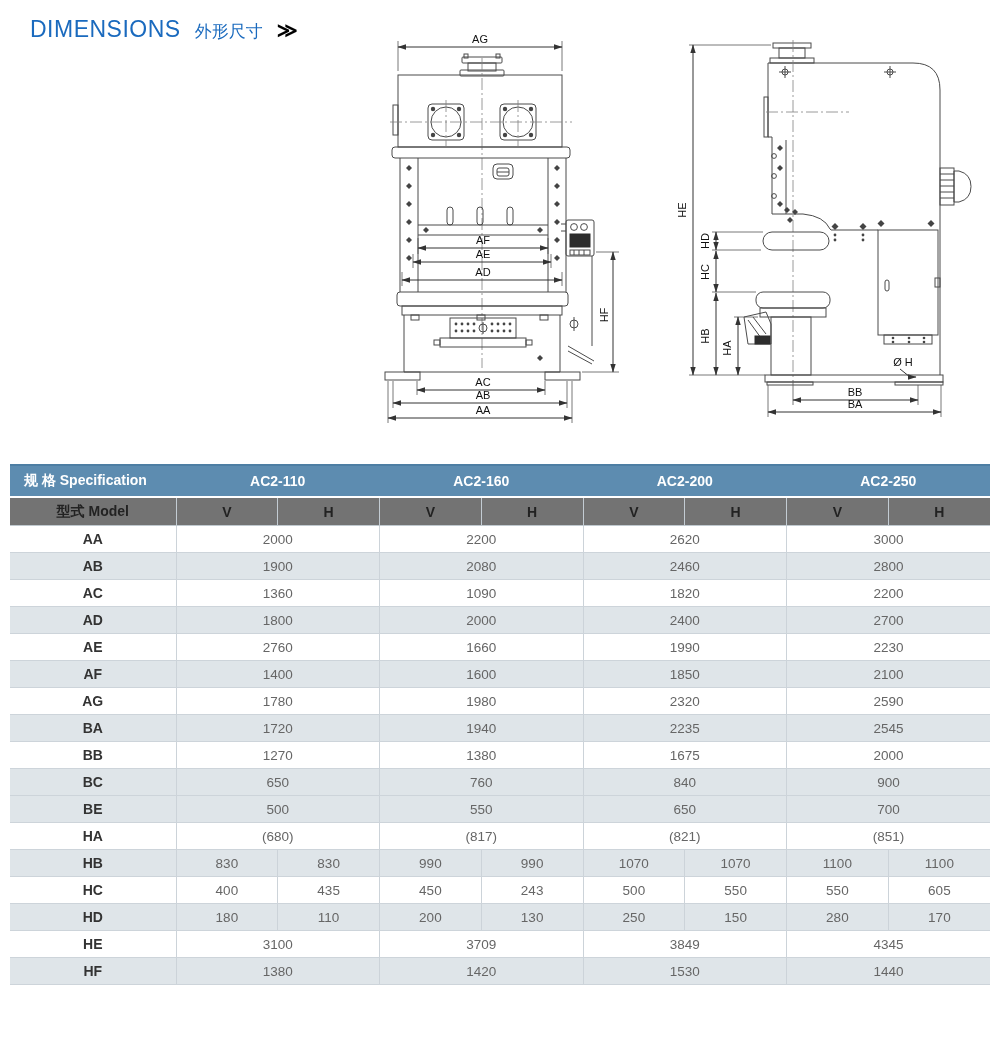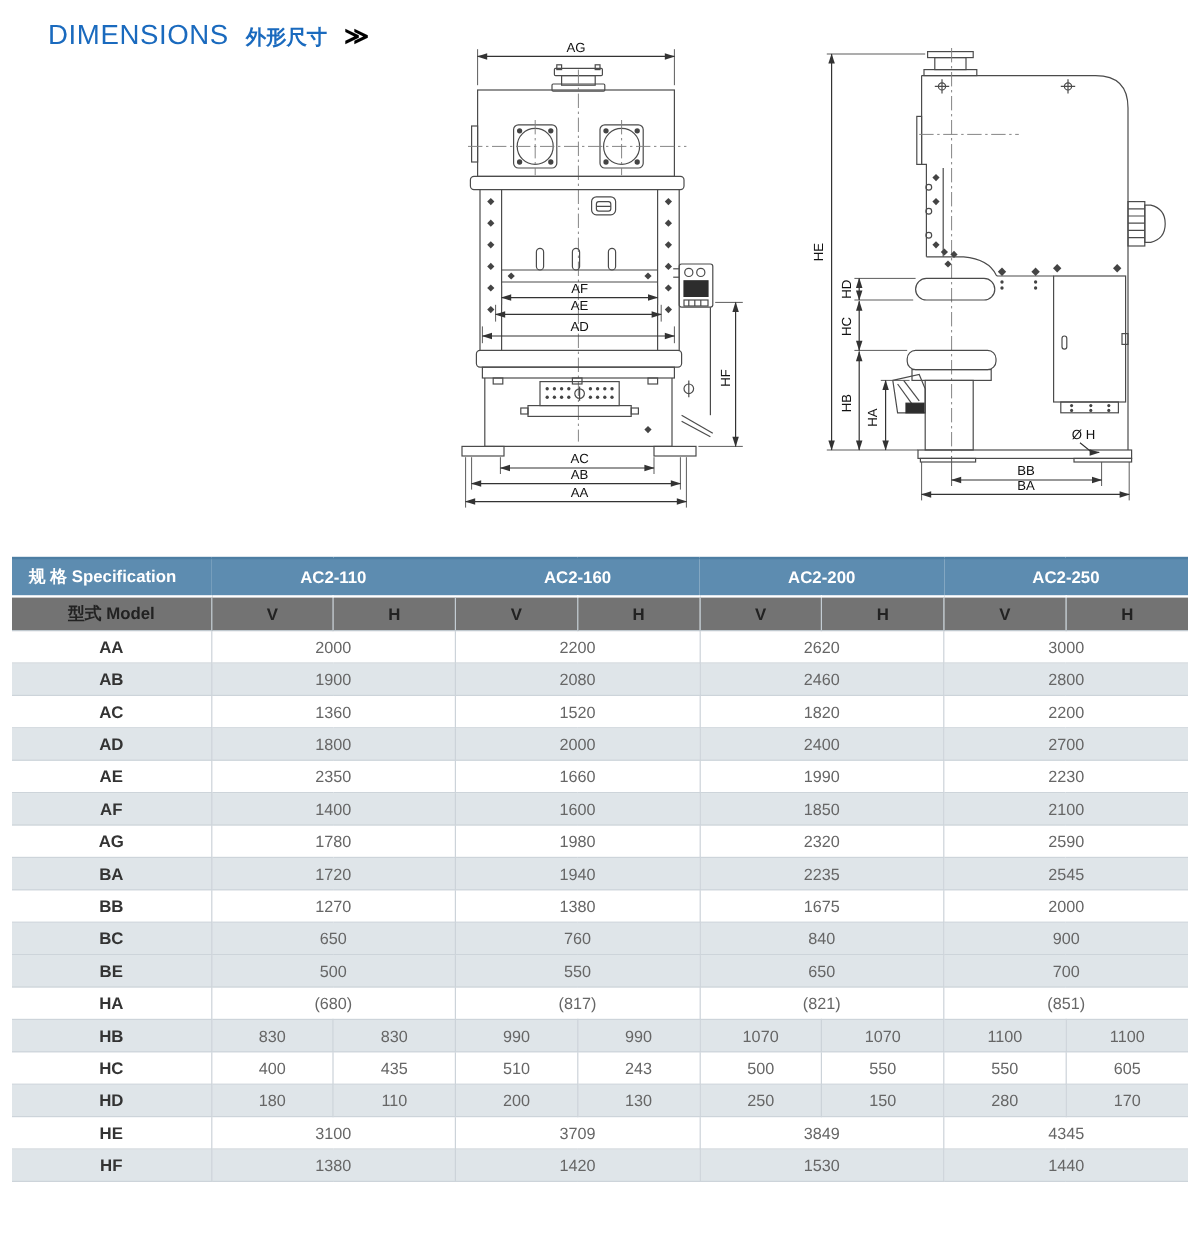--- a/index.html
+++ b/index.html
@@ -2,28 +2,28 @@
 <html style="--title-blue: #1a6abe; --header-bg: #5d8cb0; --alt-row-bg: #dfe5e9;"><head>
 <meta charset="utf-8">
 <style>
   html,body { margin:0; padding:0; background:#fff; }
   .page {
     position:relative; width:1000px; height:1041px; background:#fff;
     font-family:"Liberation Sans", sans-serif; overflow:hidden;
   }
   
   .page-header {
-    position:absolute; top:16px; left:40px;
+    position:absolute; top:16px; left:30px;
     display:flex; align-items:baseline; gap:14px;
   }
   .page-title {
     margin:0; font-size:23px; font-weight:400; letter-spacing:0.5px;
     color:var(--title-blue, #1a6abe);
   }
-  .page-subtitle { font-size:17px; font-weight:700; color:var(--title-blue, #1a6abe); }
+  .page-subtitle { font-size:17px; font-weight:400; color:var(--title-blue, #1a6abe); }
   .chevrons { font-size:20px; font-weight:700; color:#000; }
 
   
   .drawing-area { position:absolute; top:0; left:0; width:1000px; height:455px; }
   .fv { position:absolute; left:352px; top:28px; }
   .sv { position:absolute; left:653px; top:28px; }
   .ol  { stroke:#4b4b4b; stroke-width:1; fill:none; }
   .fil { fill:#444; stroke:none; }
   .dk  { fill:#2d2d2d; stroke:#2d2d2d; }
   .cl  { stroke:#808080; stroke-width:0.8; fill:none; stroke-dasharray:12 3 2 3; }
@@ -401,34 +401,34 @@
         <tr class="shaded">
           <td class="row-label">AB</td>
           <td class="val" colspan="2">1900</td>
           <td class="val" colspan="2">2080</td>
           <td class="val" colspan="2">2460</td>
           <td class="val" colspan="2">2800</td>
         </tr>
         <tr>
           <td class="row-label">AC</td>
           <td class="val" colspan="2">1360</td>
-          <td class="val" colspan="2">1520</td>
+          <td class="val" colspan="2">1090</td>
           <td class="val" colspan="2">1820</td>
           <td class="val" colspan="2">2200</td>
         </tr>
         <tr class="shaded">
           <td class="row-label">AD</td>
           <td class="val" colspan="2">1800</td>
           <td class="val" colspan="2">2000</td>
           <td class="val" colspan="2">2400</td>
           <td class="val" colspan="2">2700</td>
         </tr>
         <tr>
           <td class="row-label">AE</td>
-          <td class="val" colspan="2">2350</td>
+          <td class="val" colspan="2">2760</td>
           <td class="val" colspan="2">1660</td>
           <td class="val" colspan="2">1990</td>
           <td class="val" colspan="2">2230</td>
         </tr>
         <tr class="shaded">
           <td class="row-label">AF</td>
           <td class="val" colspan="2">1400</td>
           <td class="val" colspan="2">1600</td>
           <td class="val" colspan="2">1850</td>
           <td class="val" colspan="2">2100</td>
@@ -483,21 +483,21 @@
           <td class="val">990</td>
           <td class="val">1070</td>
           <td class="val">1070</td>
           <td class="val">1100</td>
           <td class="val">1100</td>
         </tr>
         <tr>
           <td class="row-label">HC</td>
           <td class="val">400</td>
           <td class="val">435</td>
-          <td class="val">510</td>
+          <td class="val">450</td>
           <td class="val">243</td>
           <td class="val">500</td>
           <td class="val">550</td>
           <td class="val">550</td>
           <td class="val">605</td>
         </tr>
         <tr class="shaded">
           <td class="row-label">HD</td>
           <td class="val">180</td>
           <td class="val">110</td>

